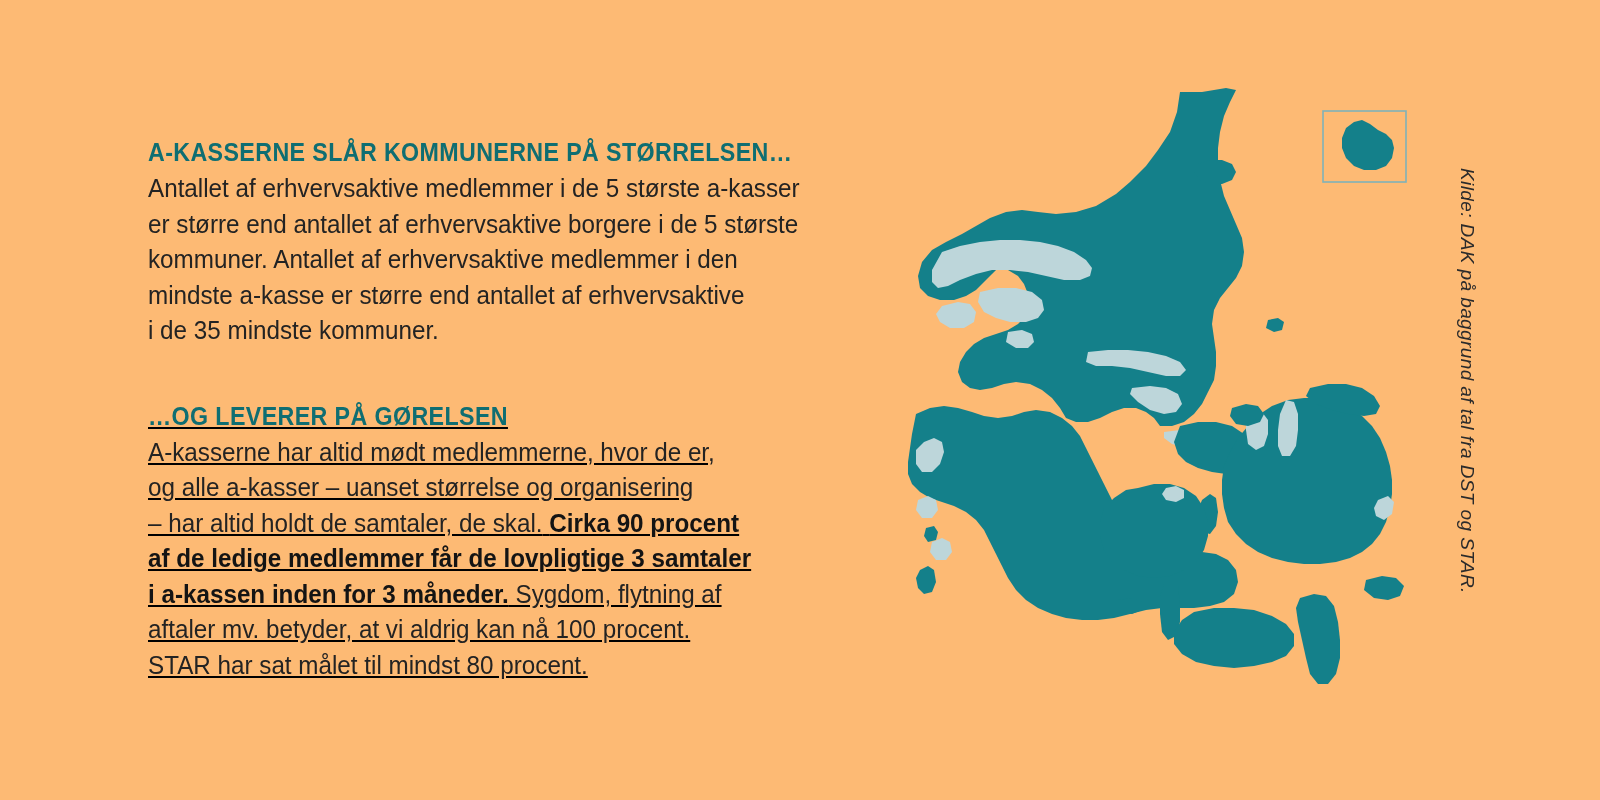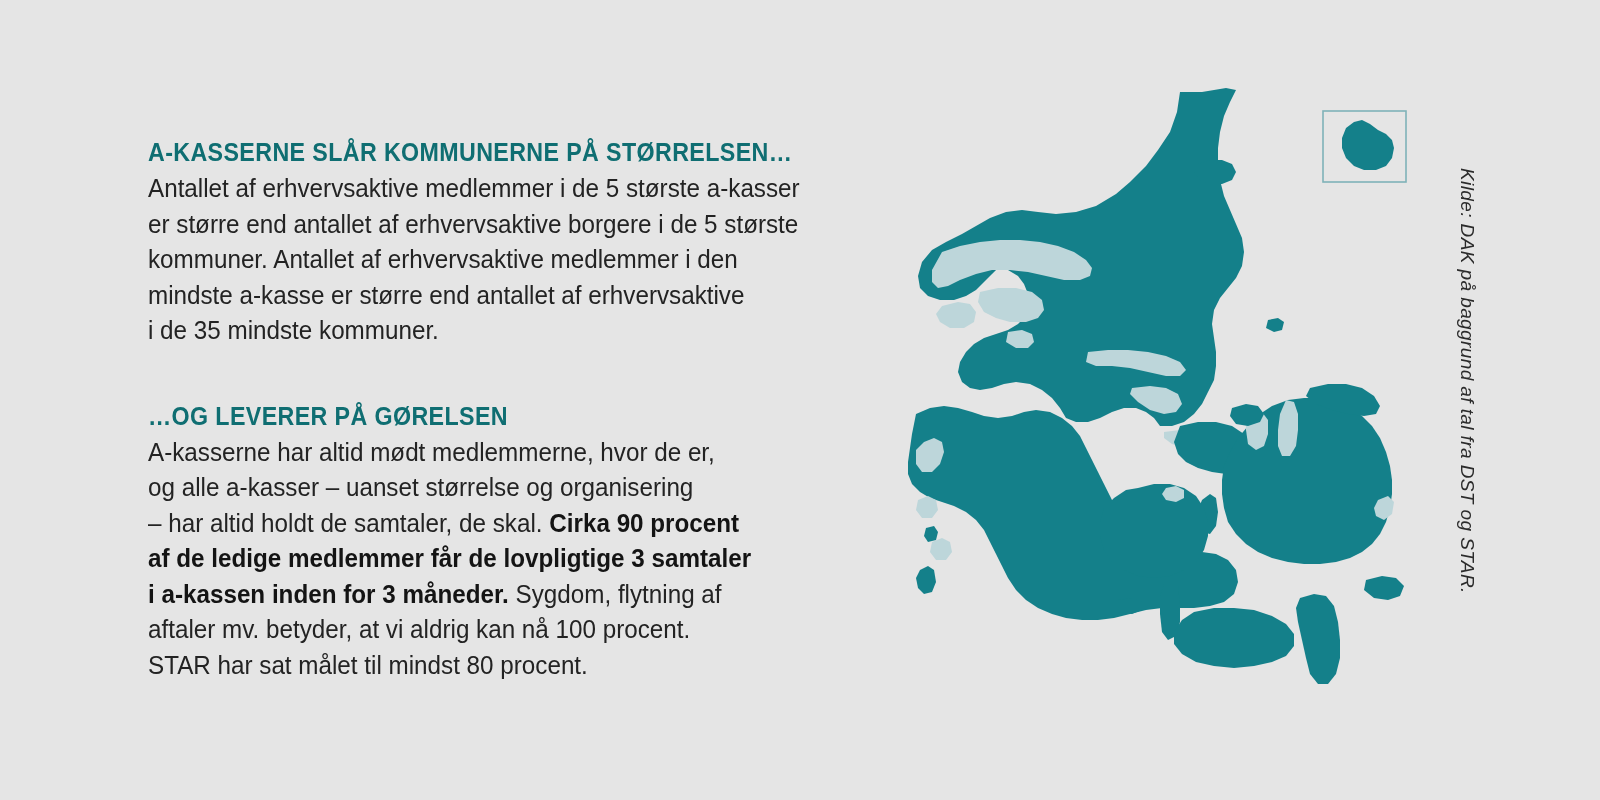--- a/index.html
+++ b/index.html
@@ -12,21 +12,21 @@
     background: #bdd6da;
     font-family: "Liberation Sans", sans-serif;
     overflow: hidden;
     position: relative;
   }
 
   #canvas {
     position: relative;
     width: 1600px;
     height: 800px;
-    background: #e5e5e5;
+    background: #fdba74;
   }
 
   
   .text-column {
     position: absolute;
     left: 148px;
     top: 138px;
     width: 760px;
   }
 
@@ -54,20 +54,21 @@
   }
 
   .block-body b,
   .block-body .bold {
     font-weight: bold;
     color: #141414;
   }
 
   .block-2 {
     margin-top: 53px;
+    text-decoration: underline;
   }
 
   
   .source-credit {
     position: absolute;
     left: 1478px;
     top: 168px;
     color: #2b2b2b;
     font-family: "Liberation Sans Narrow", "Liberation Sans", sans-serif;
     font-style: italic;

